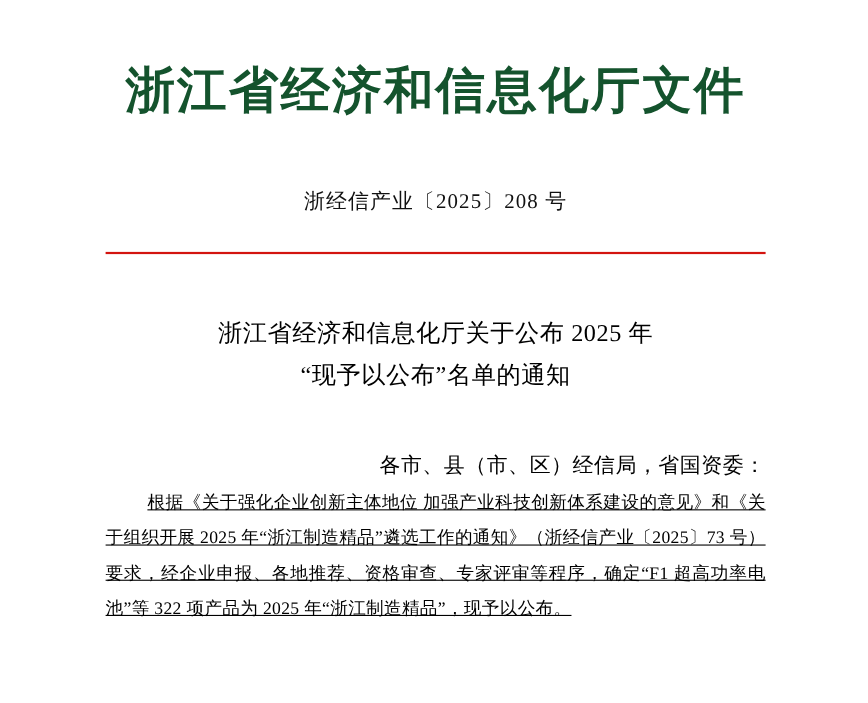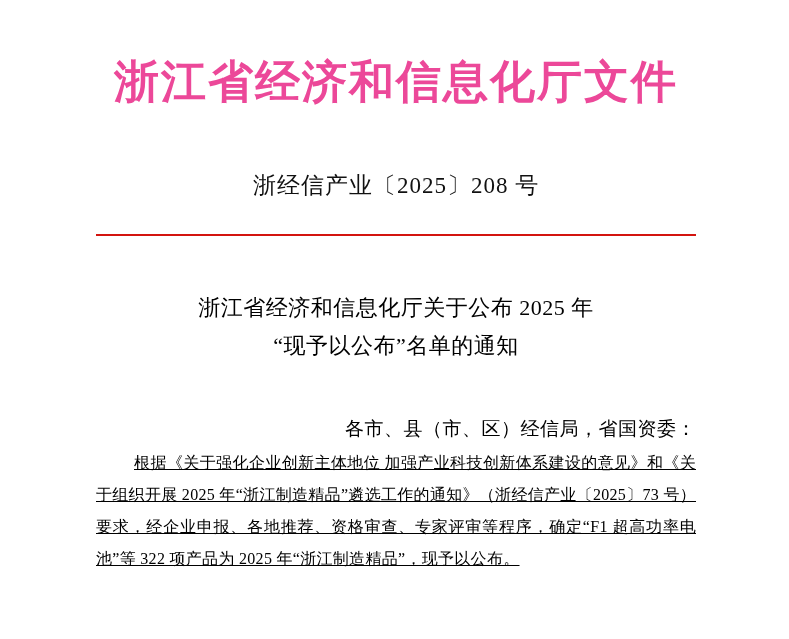--- a/index.html
+++ b/index.html
@@ -22,32 +22,32 @@
     box-sizing: border-box;
   }
   .doc-body {
     position: absolute;
     left: 96px;
     top: 0;
     width: 600px;
   }
   .masthead {
     text-align: center;
-    color: #ec4899;
+    color: #14532d;
     font-family: "Liberation Serif", "DejaVu Serif", serif;
     font-weight: bold;
     font-size: 45px;
     letter-spacing: 2px;
     line-height: 1.1;
     margin-top: 58px;
     white-space: nowrap;
   }
   .doc-number {
     text-align: center;
-    font-size: 23px;
+    font-size: 19px;
     letter-spacing: 1px;
     margin-top: 62px;
     color: #111111;
     font-family: Liberation Serif, serif;
   }
   .red-rule {
     margin-top: 33px;
     height: 2px;
     background: #d3140f;
     width: 100%;

